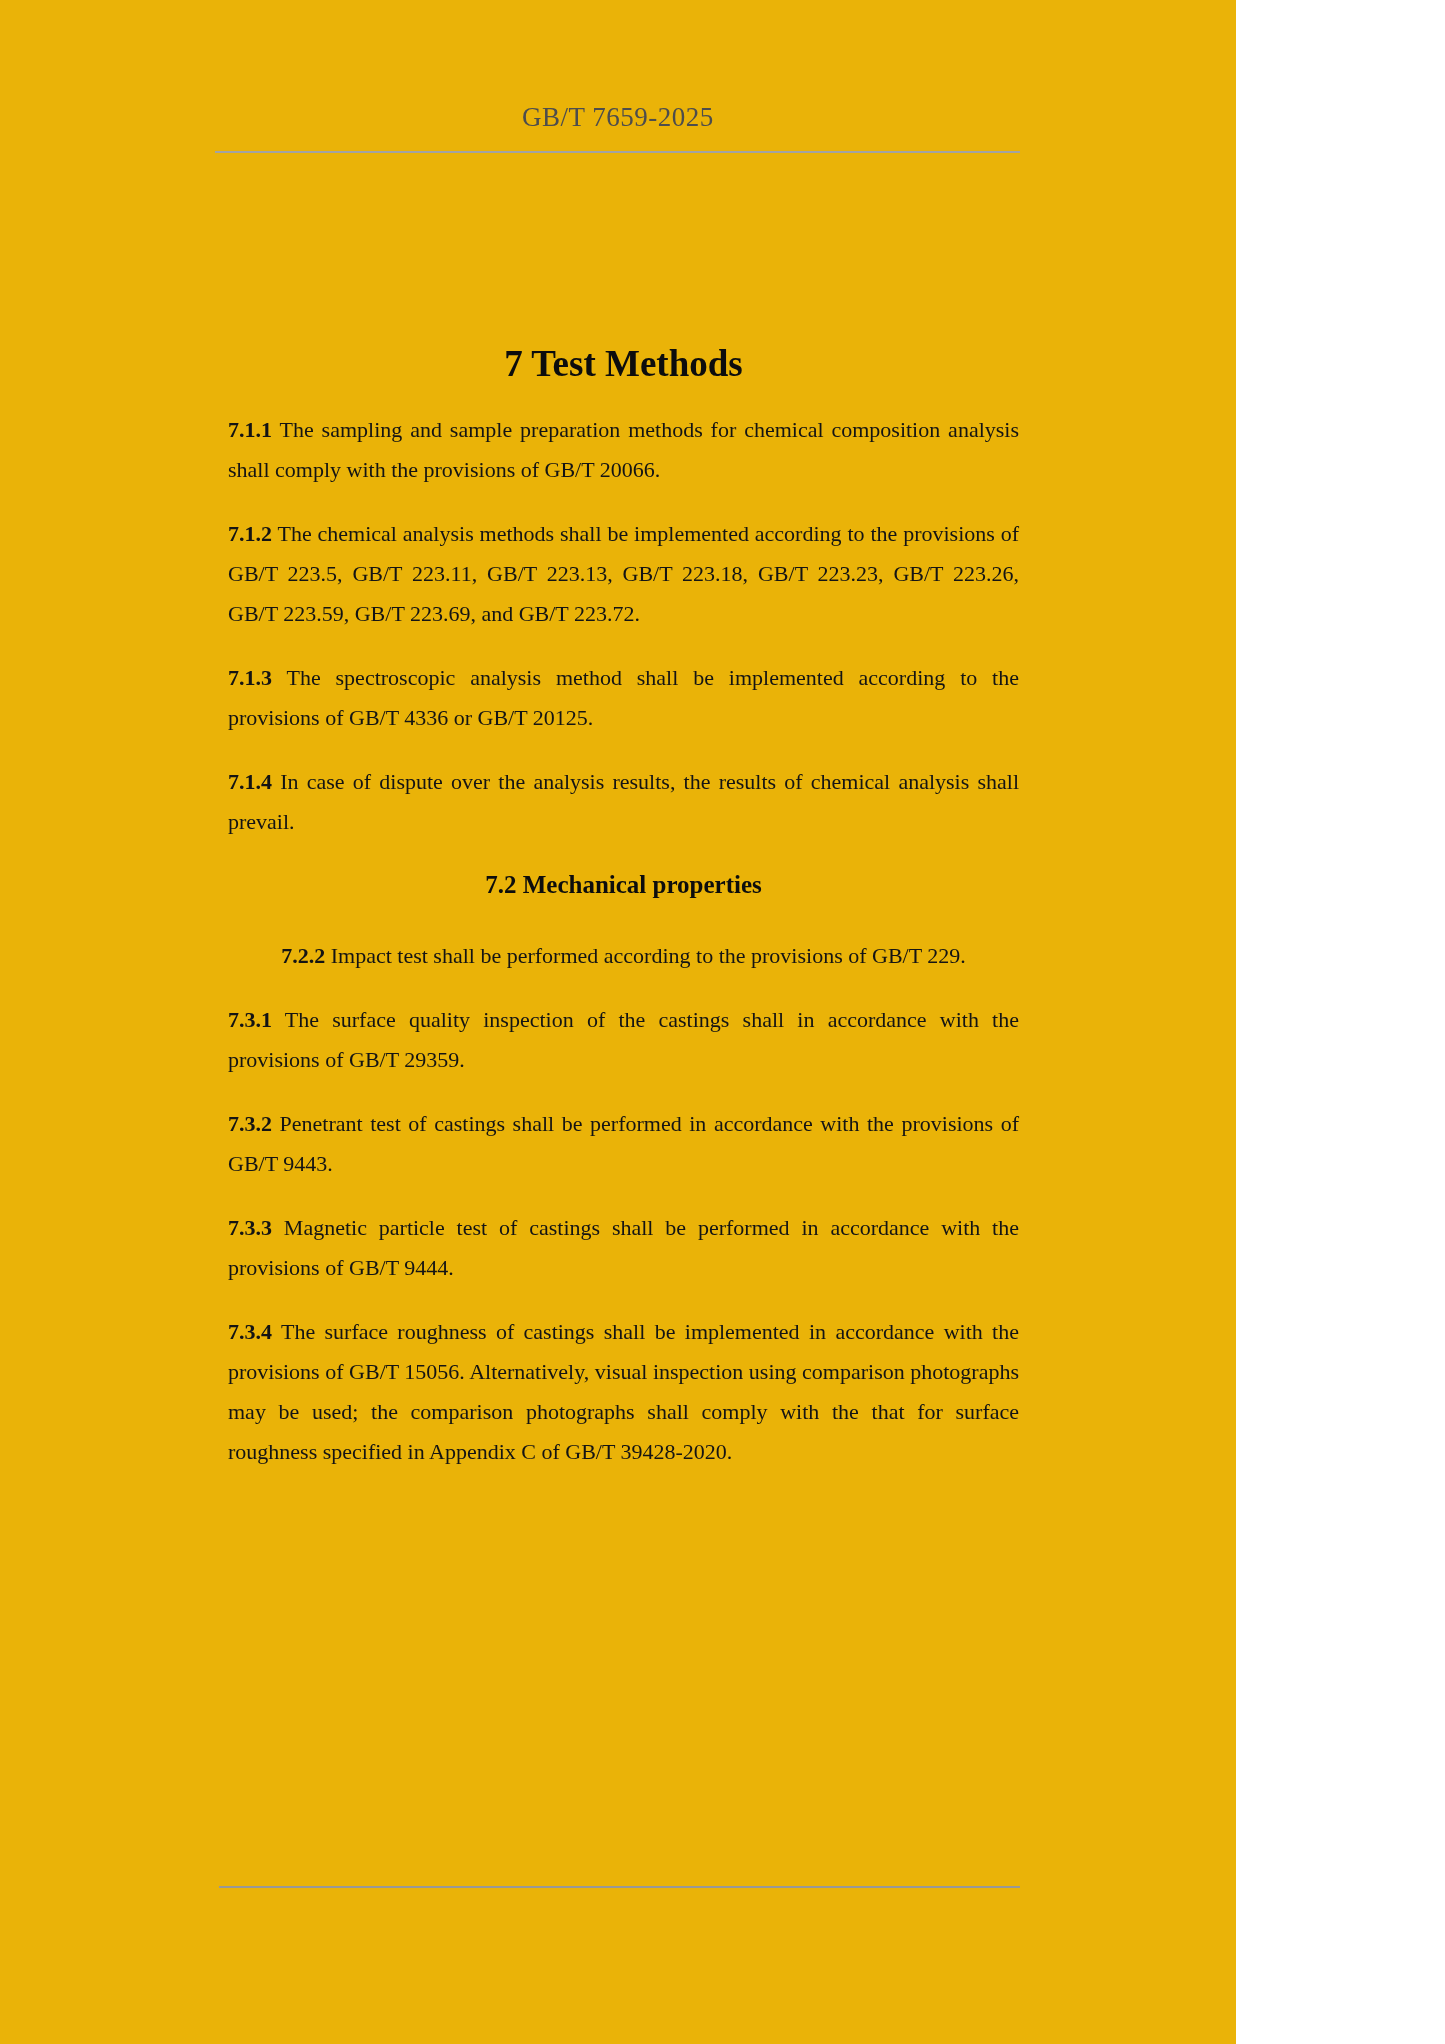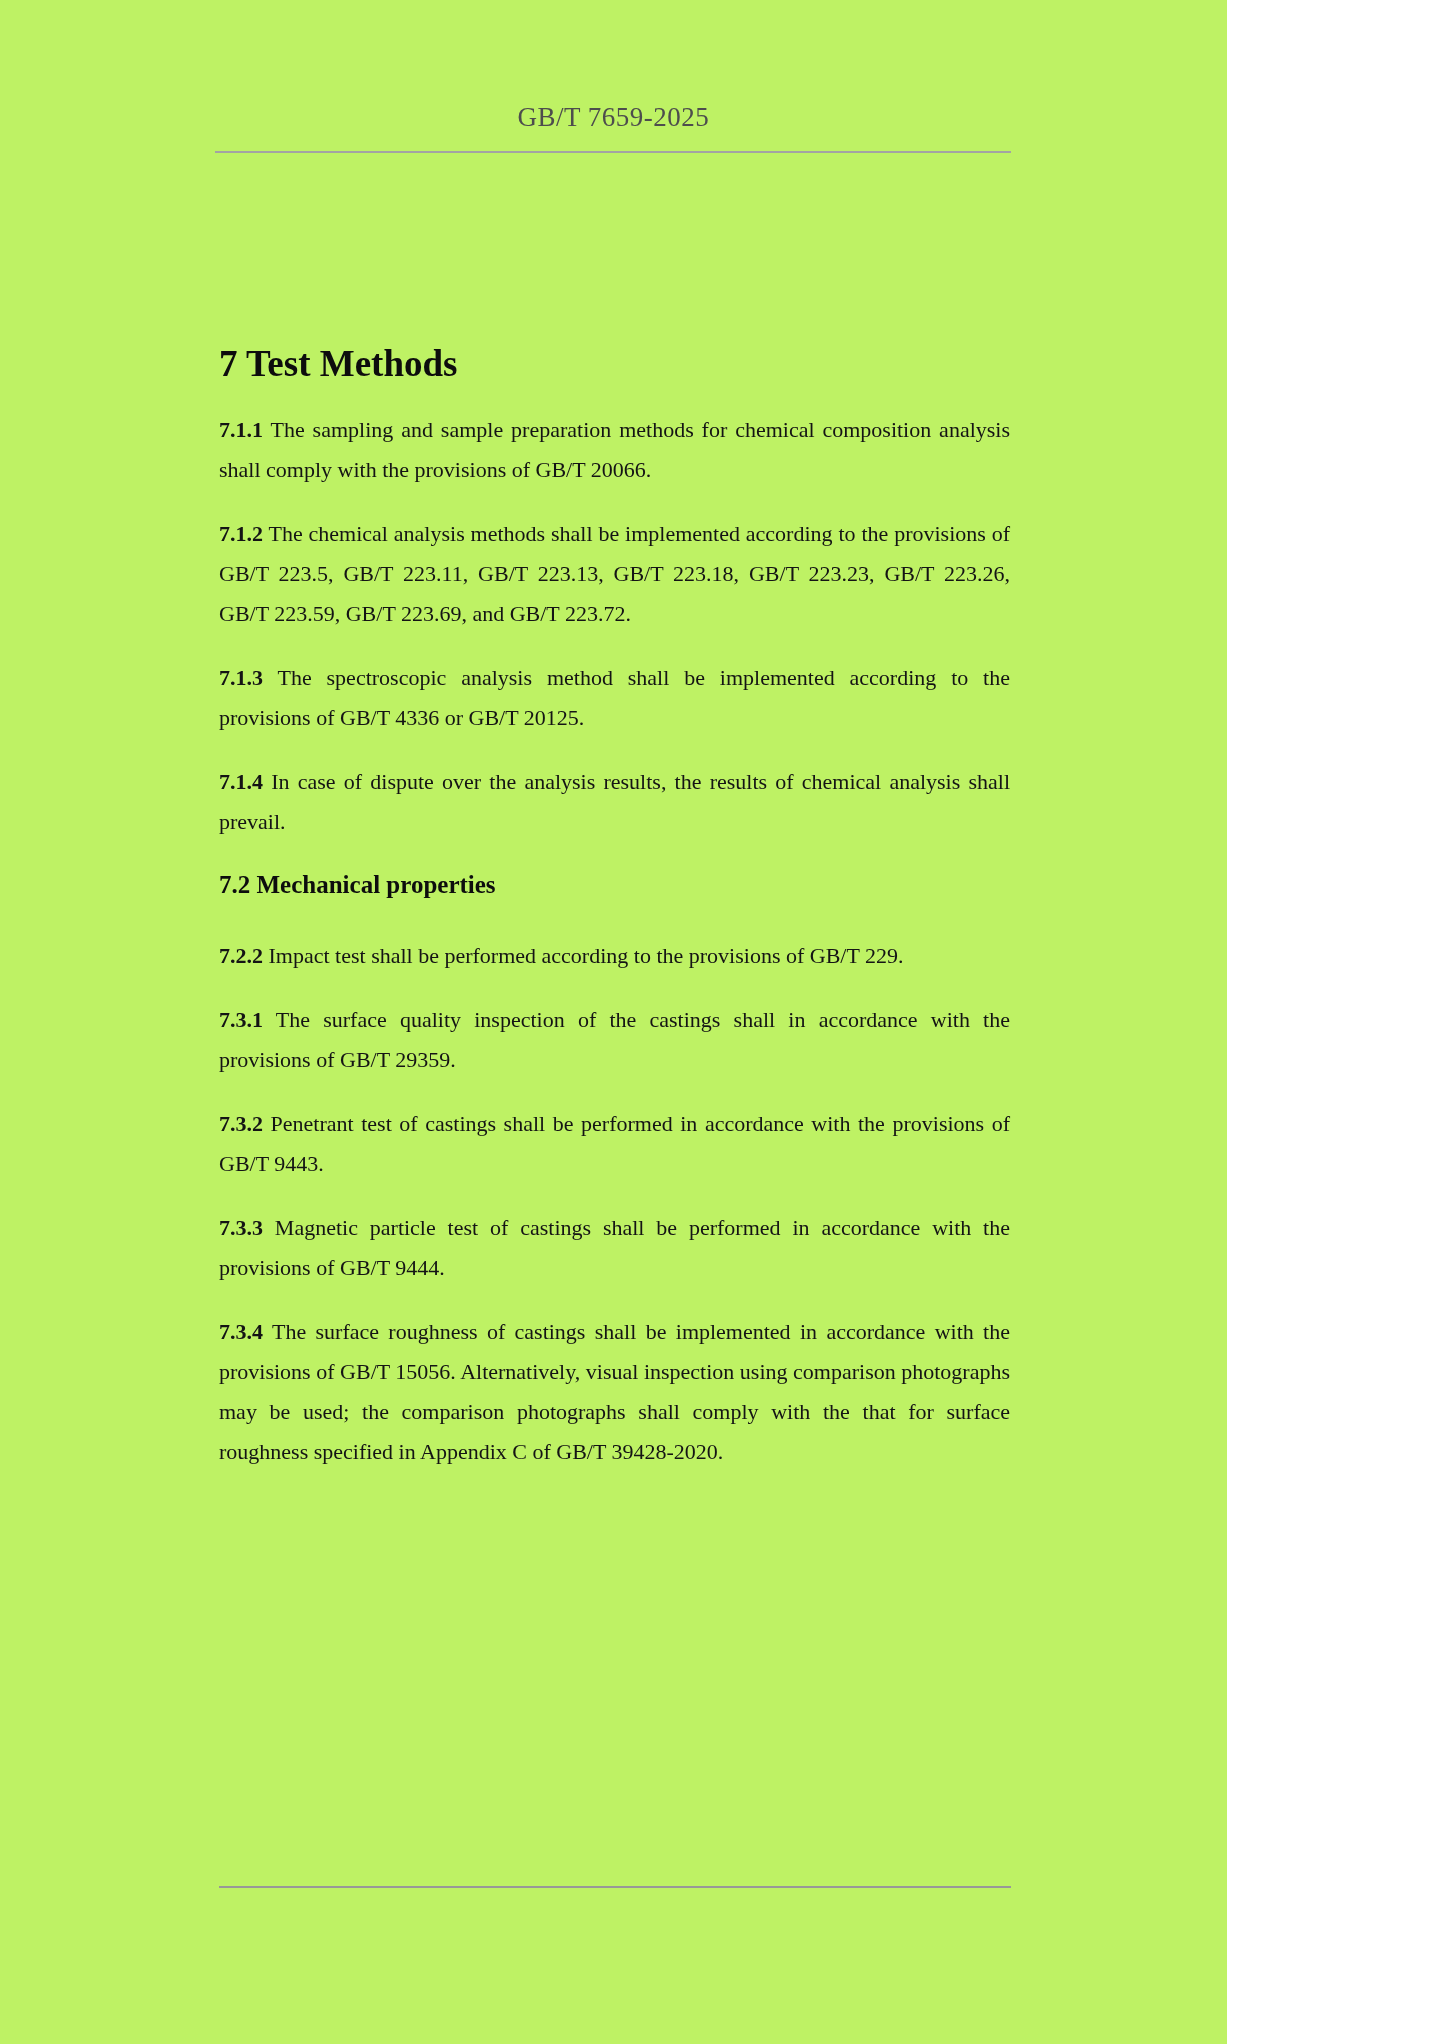--- a/index.html
+++ b/index.html
@@ -1,43 +1,44 @@
 <!DOCTYPE html>
 <html><head>
 <meta charset="utf-8">
 <style>
   html, body { margin: 0; padding: 0; background: #ffffff; }
   .page {
     position: relative;
     width: 1227px;
     height: 2044px;
-    background: #bef264;
+    background: #eab308;
     font-family: "Liberation Serif", "DejaVu Serif", serif;
     color: #111111;
     overflow: hidden;
+    padding-left: 9px;
   }
   
   .page-header { position: absolute; top: 0; left: 0; right: 0; }
   .header-text {
     margin-top: 102px;
     text-align: center;
     font-size: 27px;
     color: #4d4d4d;
     letter-spacing: 0.5px;
   }
   .rule {
     height: 0;
     border-top: 2px solid #a3a3a3;
   }
   .header-rule { margin: 18px 216px 0 215px; }
   
   .content {
     display: flex;
     flex-direction: column;
-    align-items: flex-start;
+    align-items: center;
     padding: 0 217px 0 219px;
   }
   .content h1 {
     margin: 342px 0 0 0;
     font-size: 37px;
     line-height: 44px;
     font-weight: 700;
     color: #0d0d0d;
   }
   .content h2 {

